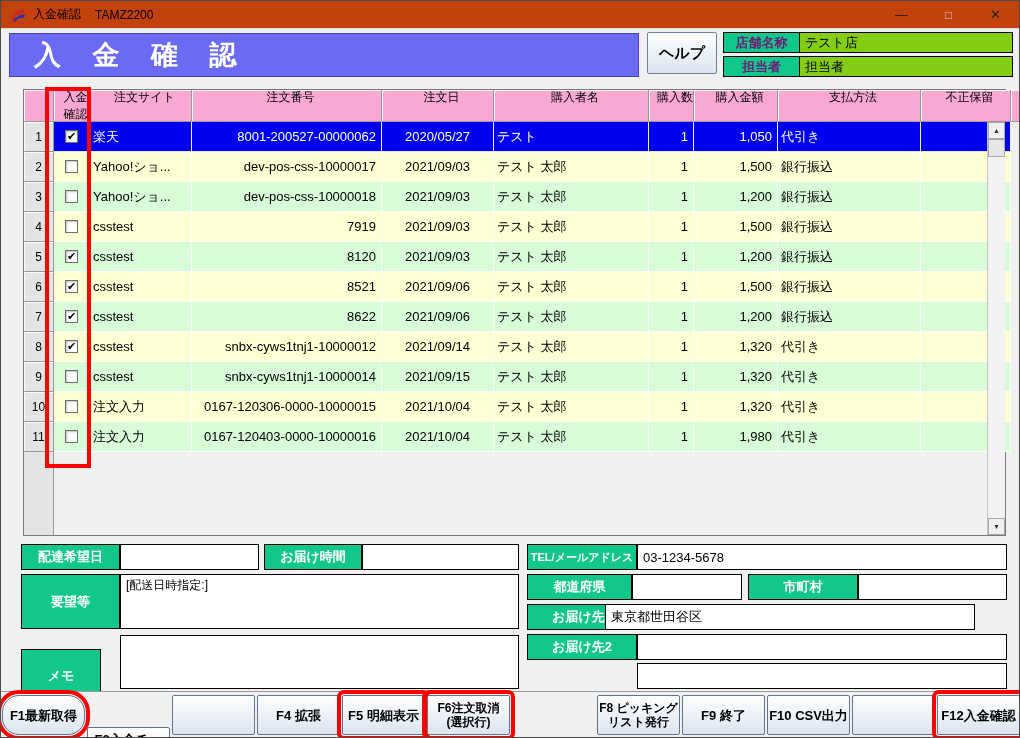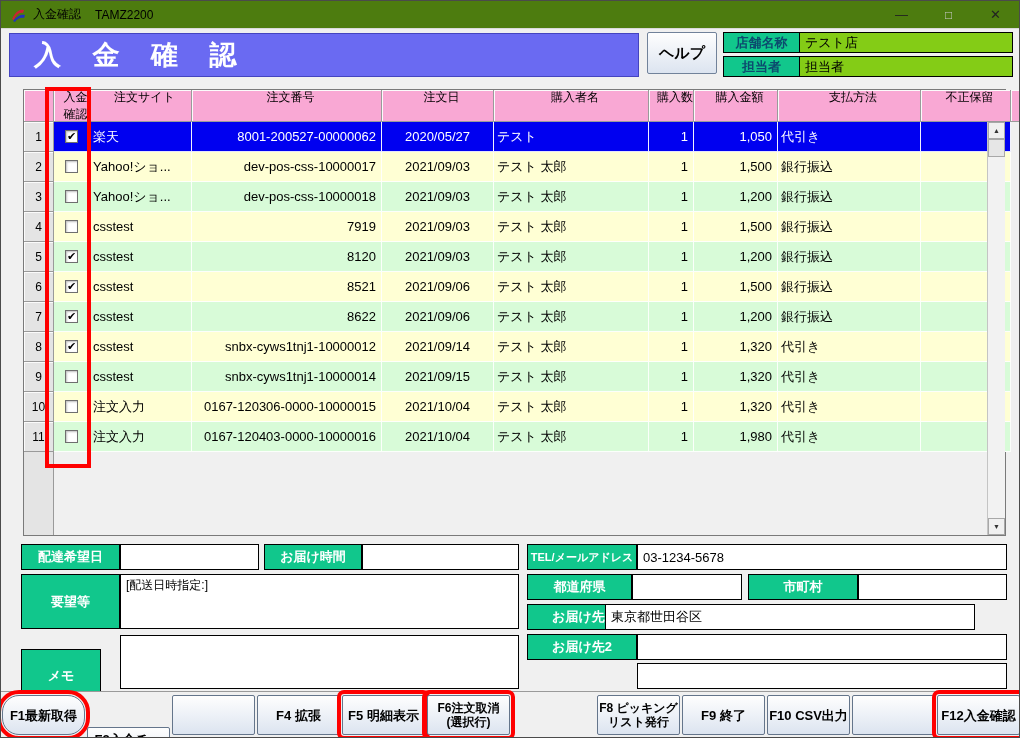--- a/index.html
+++ b/index.html
@@ -4,36 +4,36 @@
 <style>
   * { box-sizing: border-box; }
   html,body { margin:0; padding:0; }
   body {
     width:1020px; height:738px; position:relative; overflow:hidden;
     background:#F0F0F0; border:1px solid #4B4B4B;
     font-family:"Liberation Sans","DejaVu Sans",sans-serif; color:#000;
   }
   
   .titlebar { position:absolute; left:0; top:0; width:100%; height:28px;
-    background:#4d7c0f; border-bottom:1px solid #DADADA; display:flex; align-items:center; }
+    background:#c2410c; border-bottom:1px solid #DADADA; display:flex; align-items:center; }
   .app-icon { width:16px; height:16px; margin:0 7px 0 9px; flex:none; }
   .title-text { font-size:12px; }
   .title-code { font-size:12px; margin-left:14px; }
   .win-controls { margin-left:auto; display:flex; height:100%; }
   .win-btn { width:47px; height:100%; display:flex; align-items:center; justify-content:center;
     font-size:13px; color:#222; }
   .win-btn.max { color:#C9C9C9; font-size:12px; }
   
   .banner { position:absolute; left:8px; top:32px; width:630px; height:44px;
     background:#6A6AF2; border:1px solid #4444C0; color:#FFF; font-weight:bold;
     font-size:27px; letter-spacing:12px; display:flex; align-items:center; padding-left:24px; }
   .help-btn { position:absolute; left:646px; top:31px; width:70px; height:42px;
     background:linear-gradient(#FEFEFE,#DCE4F0); border:1px solid #71829A; border-radius:2px;
     font-size:15px; font-weight:bold; display:flex; align-items:center; justify-content:center; }
-  .info-label { position:absolute; background:#11C78C; border:1px solid #000; color:#0c4a6e;
+  .info-label { position:absolute; background:#11C78C; border:1px solid #000; color:#701a75;
     font-weight:bold; font-size:13px; display:flex; align-items:center; justify-content:center; }
   .info-value { position:absolute; background:#84cc16; border:1px solid #000; font-size:13px;
     display:flex; align-items:center; padding-left:5px; }
   
   .grid { position:absolute; left:22px; top:88px; width:983px; height:447px;
     border:1px solid #7A7A7A; background:#F0F0F0; }
   .ghead-row { display:flex; height:32px; }
   .gcell { flex:none; }
   .ghead { background:#f9a8d4; border-right:1px solid #9A9A9A; border-bottom:1px solid #9A9A9A;
     box-shadow:inset 1px 1px 0 #FBFBFB; display:flex; flex-direction:column; align-items:center;

